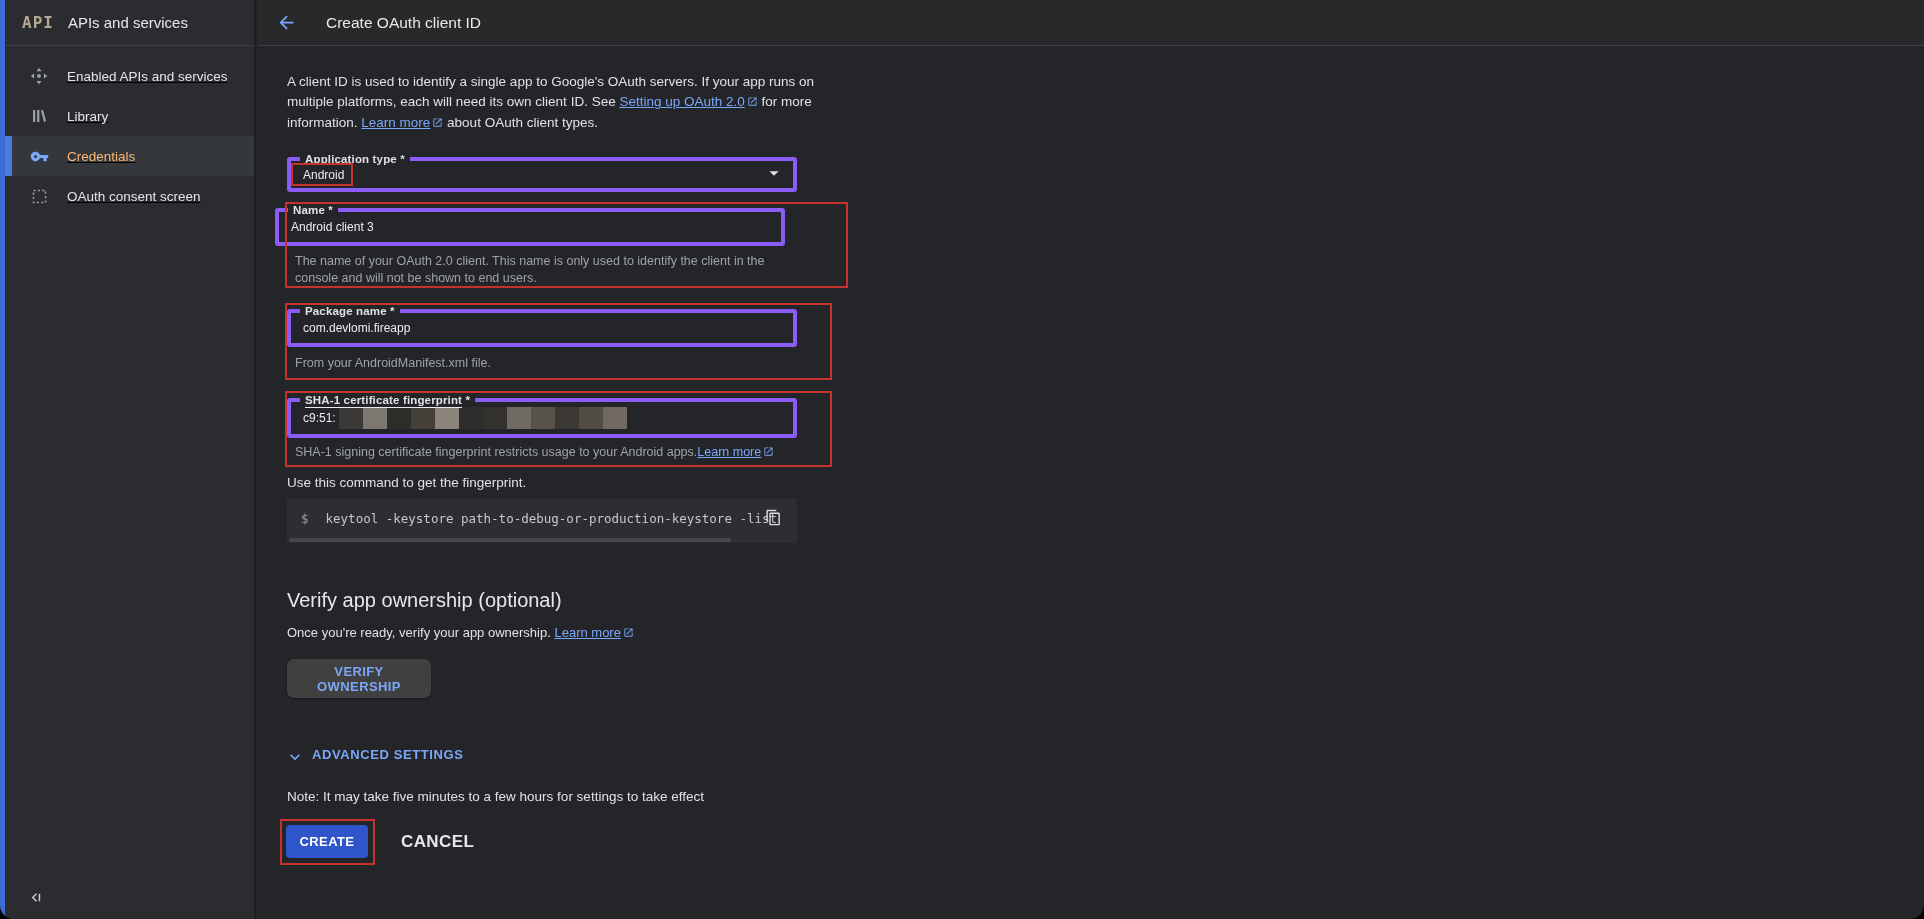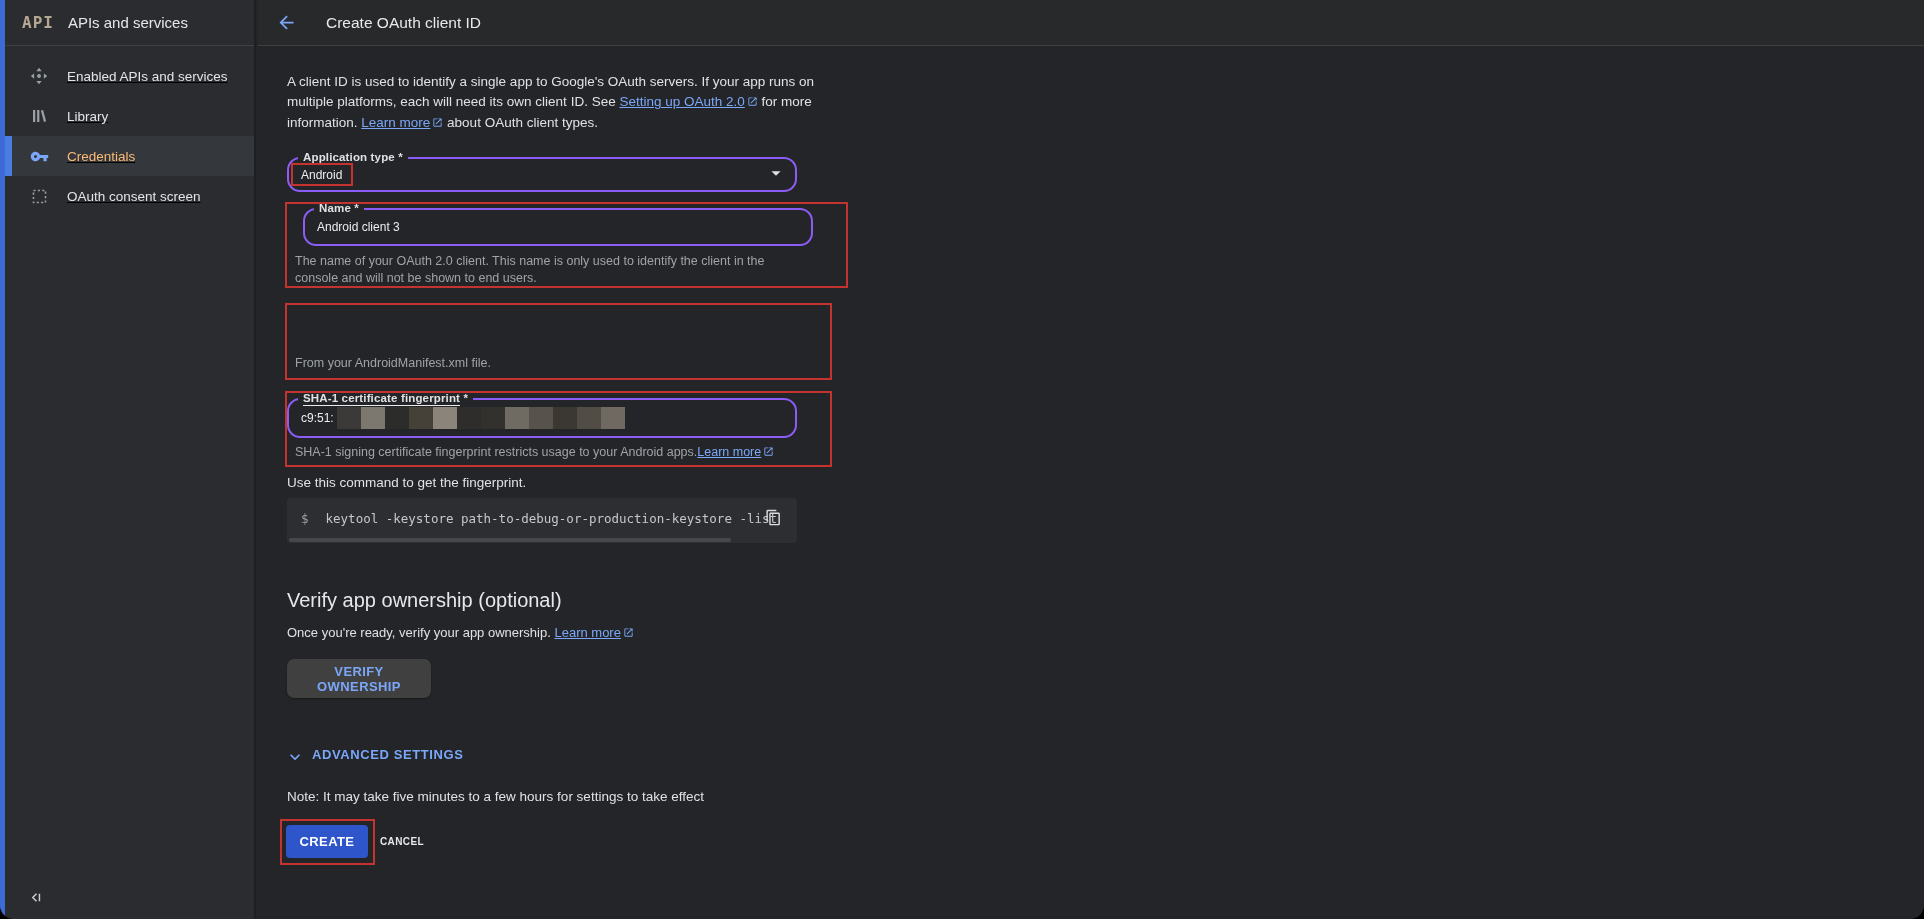--- a/index.html
+++ b/index.html
@@ -28,21 +28,21 @@
   .main-header{height:46px;background:#28292b;border-bottom:1px solid #3e4043;display:flex;align-items:center;}
   .back-btn{margin-left:14px;width:28px;height:28px;display:flex;align-items:center;justify-content:center;cursor:pointer;}
   .page-title{margin-left:26px;font-size:15.5px;color:#e8e9ea;}
   .content{position:absolute;top:47px;left:0;right:0;bottom:0;}
 
   .intro{position:absolute;left:29px;top:25px;width:556px;font-size:13.5px;line-height:20.3px;color:#dfe1e3;}
   a.link{color:#7ba7f8;text-decoration:underline;cursor:pointer;white-space:nowrap;}
   .ext-icon{display:inline-block;vertical-align:-1px;margin-left:2px;}
 
   
-  .field{position:absolute;border:2px solid #8b5cf6;border-radius:13px;background:transparent;}
+  .field{position:absolute;border:4px solid #8b5cf6;border-radius:3px;background:transparent;}
   .field-label{position:absolute;top:-8px;left:9px;background:#242528;padding:0 5px;font-size:11.5px;font-weight:700;letter-spacing:.15px;color:#dfe1e3;white-space:nowrap;}
   .field-value{display:flex;align-items:center;height:100%;padding-left:12px;font-size:12px;color:#ecedee;}
   .caret{position:absolute;right:8px;top:50%;transform:translateY(-50%);}
   .underlined{border-bottom:1px solid #e8eaed;padding-bottom:1px;}
   .helper{position:absolute;font-size:12.5px;line-height:16.5px;color:#9fa3a8;}
   .sha-blocks{display:flex;margin-left:3px;}
   .sha-block{width:24px;height:22px;}
 
   
   .anno{position:absolute;border:2px solid #c5332f;z-index:6;pointer-events:none;}
@@ -57,21 +57,21 @@
 
   .verify-heading{position:absolute;left:29px;top:542px;font-size:20px;font-weight:500;color:#e6e7e9;}
   .verify-body{position:absolute;left:29px;top:578px;font-size:13px;color:#dfe1e3;}
   .verify-btn{position:absolute;left:29px;top:612px;width:144px;height:39px;background:#404040;border:none;border-radius:7px;color:#7ba7f8;font-size:13px;font-weight:700;letter-spacing:.4px;cursor:pointer;box-shadow:0 1px 2px rgba(0,0,0,.35);font-family:"Liberation Sans",sans-serif;}
 
   .advanced{position:absolute;left:27px;top:700px;display:flex;align-items:flex-start;color:#7ba7f8;font-size:13px;font-weight:700;letter-spacing:.6px;cursor:pointer;}
   .advanced .adv-label{margin-left:7px;}
   .note{position:absolute;left:29px;top:742px;font-size:13.5px;color:#dfe1e3;text-align:center;}
 
   .create-btn{position:absolute;left:28px;top:778px;width:82px;height:33px;background:#2e55c9;border:none;border-radius:4px;color:#fff;font-size:13px;font-weight:700;letter-spacing:.4px;cursor:pointer;font-family:"Liberation Sans",sans-serif;}
-  .cancel-btn{position:absolute;left:116px;top:778px;height:33px;background:none;border:none;color:#e6e7e9;font-size:10px;font-weight:700;letter-spacing:.4px;cursor:pointer;font-family:"Liberation Sans",sans-serif;text-align:center;}
+  .cancel-btn{position:absolute;left:137px;top:778px;height:33px;background:none;border:none;color:#e6e7e9;font-size:17px;font-weight:700;letter-spacing:.4px;cursor:pointer;font-family:"Liberation Sans",sans-serif;text-align:center;}
 </style>
 </head>
 <body>
 
 <div class="window">
   <div class="accent-strip"></div>
 
   <div class="sidebar">
     <div class="sidebar-header">
       <span class="api-logo">API</span>
@@ -149,27 +149,31 @@
         <div class="field-value">Android</div>
         <span class="caret">
           <svg width="22" height="22" viewBox="0 0 24 24" fill="#dfe1e3">
               <path d="M7 10l5 5 5-5z"></path>
             </svg>
         </span>
       </div>
       <div class="anno" style="left:33px;top:116px;width:62px;height:23px;"></div>
 
       <div class="anno" style="left:27px;top:155px;width:563px;height:86px;"></div>
-      <div class="field" style="left:45px;top:161px;width:510px;height:38px;">
+      <div class="field" style="left:17px;top:161px;width:510px;height:38px;">
         <span class="field-label">Name *</span>
         <div class="field-value">Android client 3</div>
       </div>
       <div class="helper" style="left:37px;top:206px;width:480px;">The name of your OAuth 2.0 client. This name is only used to identify the client in the console and will not be shown to end users.</div>
 
       <div class="anno" style="left:27px;top:256px;width:547px;height:77px;"></div>
+      <div class="field" style="left:29px;top:262px;width:510px;height:38px;">
+        <span class="field-label">Package name *</span>
+        <div class="field-value">com.devlomi.fireapp</div>
+      </div>
       <div class="helper" style="left:37px;top:308px;">From your AndroidManifest.xml file.</div>
 
       <div class="anno" style="left:27px;top:344px;width:547px;height:76px;"></div>
       <div class="field" style="left:29px;top:351px;width:510px;height:40px;">
         <span class="field-label"><span class="underlined">SHA-1 certificate fingerprint</span><span> *</span></span>
         <div class="field-value">
           <span>c9:51:</span>
           <span class="sha-blocks">
               <div class="sha-block" style="background: rgb(59, 58, 56);"></div>
               <div class="sha-block" style="background: rgb(125, 120, 111);"></div>

